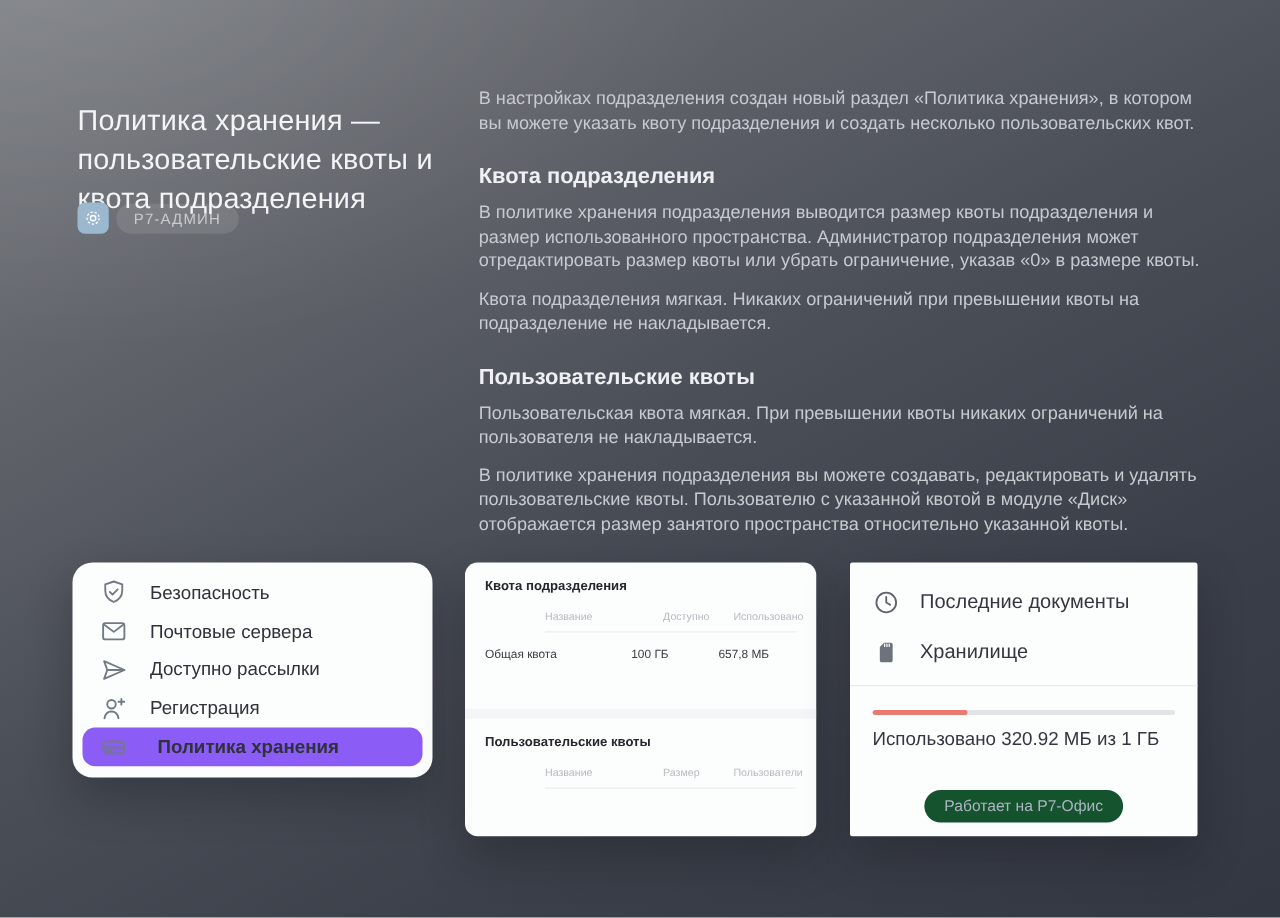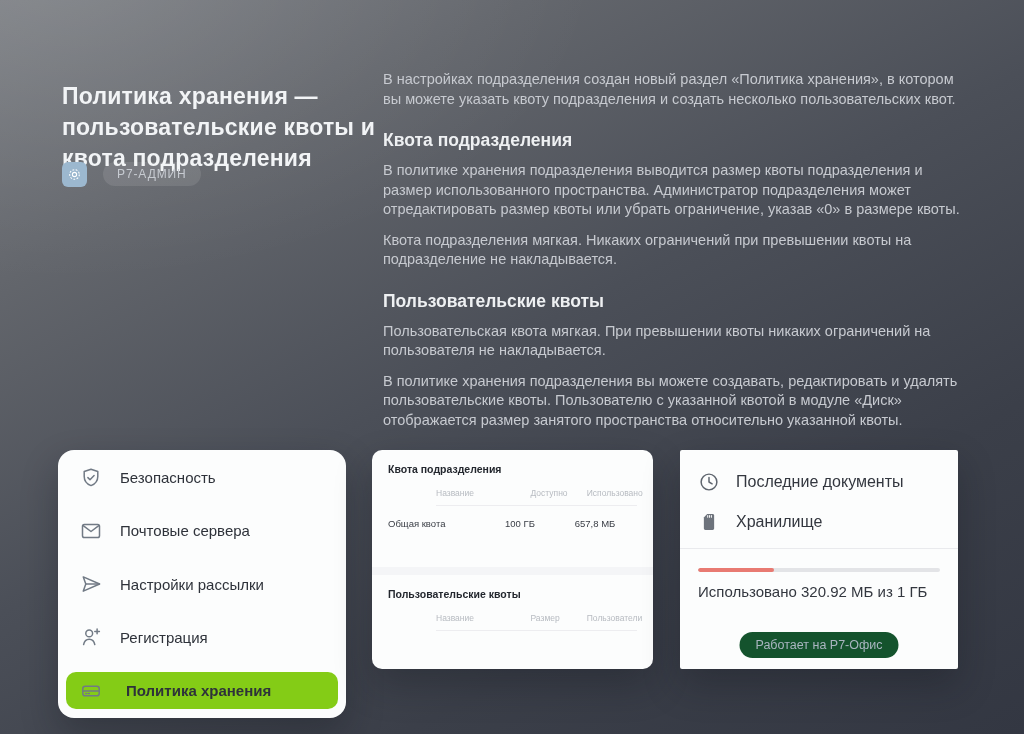--- a/index.html
+++ b/index.html
@@ -6,43 +6,43 @@
   body{
     width:1024px;height:734px;overflow:hidden;position:relative;
     font-family:"Liberation Sans","DejaVu Sans",sans-serif;
     background:
       radial-gradient(900px 520px at 6% -4%, rgba(255,255,255,0.10), rgba(255,255,255,0) 60%),
       linear-gradient(152deg,#7a7d82 0%,#63666c 22%,#4b4f58 48%,#3b3f49 74%,#333742 100%);
   }
   
   .hero-title{
     position:absolute;left:62px;top:66px;width:320px;
-    font-size:23px;line-height:31px;font-weight:700;color:#f2f4f6;letter-spacing:.2px;
+    font-size:23px;line-height:31px;font-weight:400;color:#f2f4f6;letter-spacing:.2px;
   }
-  .hero-meta{position:absolute;left:62px;top:162px;display:flex;align-items:flex-start;gap:16px;}
+  .hero-meta{position:absolute;left:62px;top:162px;display:flex;align-items:center;gap:6px;}
   .app-icon{
     width:25px;height:25px;border-radius:6px;background:#9cb8cf;
     display:flex;align-items:center;justify-content:center;flex:0 0 auto;
   }
   .badge{
     padding:5px 14px;border-radius:13px;background:rgba(255,255,255,.10);
     color:#c7cbd1;font-size:12px;letter-spacing:.9px;
   }
   
   .article{position:absolute;left:383px;top:70px;width:580px;color:#c7cad0;}
   .article p{margin:0 0 11px;font-size:14.5px;line-height:19.5px;}
   .article h2{margin:21px 0 11px;font-size:17.5px;line-height:20px;color:#eef0f2;font-weight:700;}
   
   .card{position:absolute;background:#fcfdfd;box-shadow:0 16px 36px rgba(18,20,26,.30);}
   
-  #menu-card{left:58px;top:450px;width:288px;height:268px;border-radius:16px;
+  #menu-card{left:58px;top:450px;width:288px;height:172px;border-radius:16px;
     padding:9px 8px;box-sizing:border-box;display:flex;flex-direction:column;justify-content:space-between;}
   .menu-item{display:flex;align-items:center;gap:17px;height:37px;padding:0 13px;border-radius:10px;
     color:#2e323a;font-size:15px;cursor:pointer;}
-  .menu-item.active{background:#84cc16;font-weight:700;gap:23px;}
+  .menu-item.active{background:#8b5cf6;font-weight:700;gap:23px;}
   .menu-item svg{width:24px;height:24px;stroke:#717a85;fill:none;stroke-width:1.5;
     stroke-linecap:round;stroke-linejoin:round;flex:0 0 auto;}
   
   #quota-card{left:372px;top:450px;width:281px;height:219px;border-radius:10px;overflow:hidden;box-sizing:border-box;}
   .q-section{padding:11px 16px 0;}
   .q-title{font-size:10.5px;font-weight:700;color:#23272e;margin:2px 0 13px;}
   .q-grid{display:grid;grid-template-columns:47% 28% 25%;align-items:center;}
   .q-head{color:#b7bbc1;font-size:8.5px;padding-bottom:7px;border-bottom:1px solid #ededf0;margin-left:48px;}
   .q-row{color:#383c44;font-size:9.5px;padding:12px 0;}
   .q-row + .q-row{border-top:1px solid #ededf0;}
@@ -102,21 +102,21 @@
       <rect x="3.5" y="5.5" width="17" height="13" rx="1.8"></rect>
       <path d="M4.2 6.6l7.8 5.9 7.8-5.9"></path>
     </svg>
     <span>Почтовые сервера</span>
   </div>
   <div class="menu-item">
     <svg viewBox="0 0 24 24">
       <path d="M4.3 4.9L20.6 12 4.3 19.1l2.5-7.1-2.5-7.1z"></path>
       <path d="M6.8 12h13.6"></path>
     </svg>
-    <span>Настройки рассылки</span>
+    <span>Доступно рассылки</span>
   </div>
   <div class="menu-item">
     <svg viewBox="0 0 24 24">
       <circle cx="10.2" cy="8.4" r="3.4"></circle>
       <path d="M4.6 19.6c.6-3.4 2.8-5.4 5.6-5.4s5 2 5.6 5.4"></path>
       <path d="M18.1 4.1v4.6M15.8 6.4h4.6"></path>
     </svg>
     <span>Регистрация</span>
   </div>
   <div class="menu-item active">

